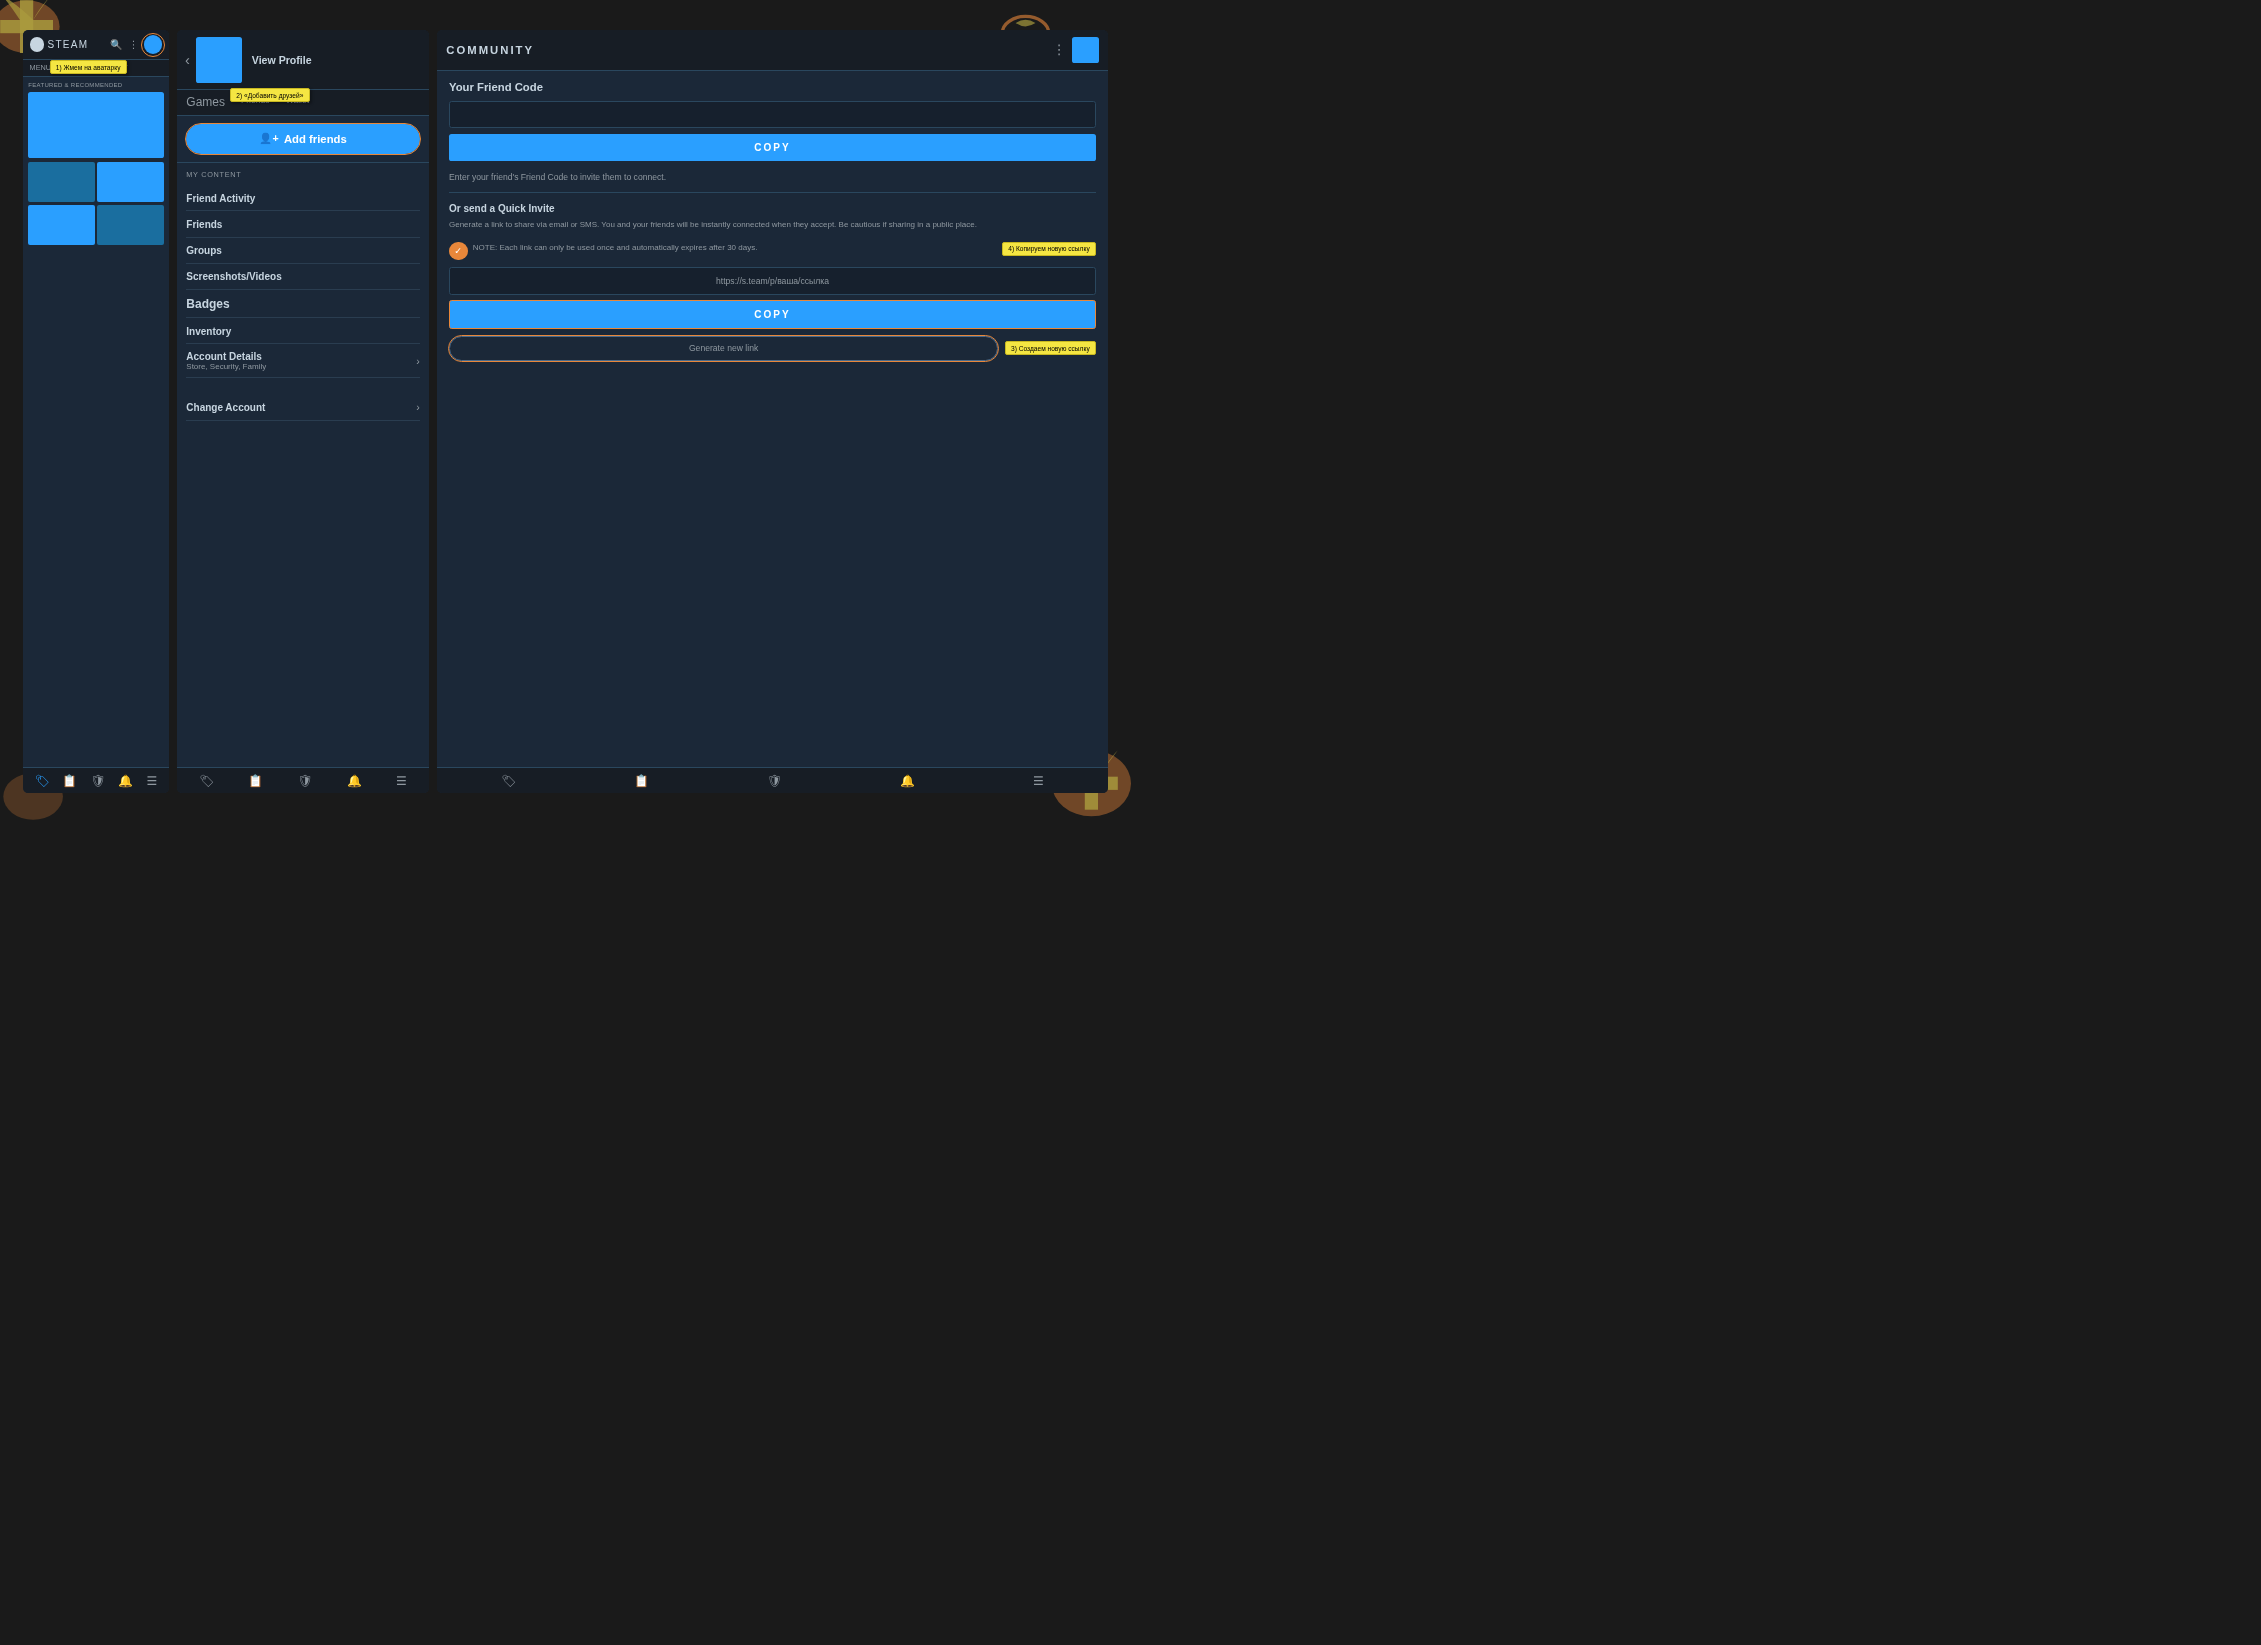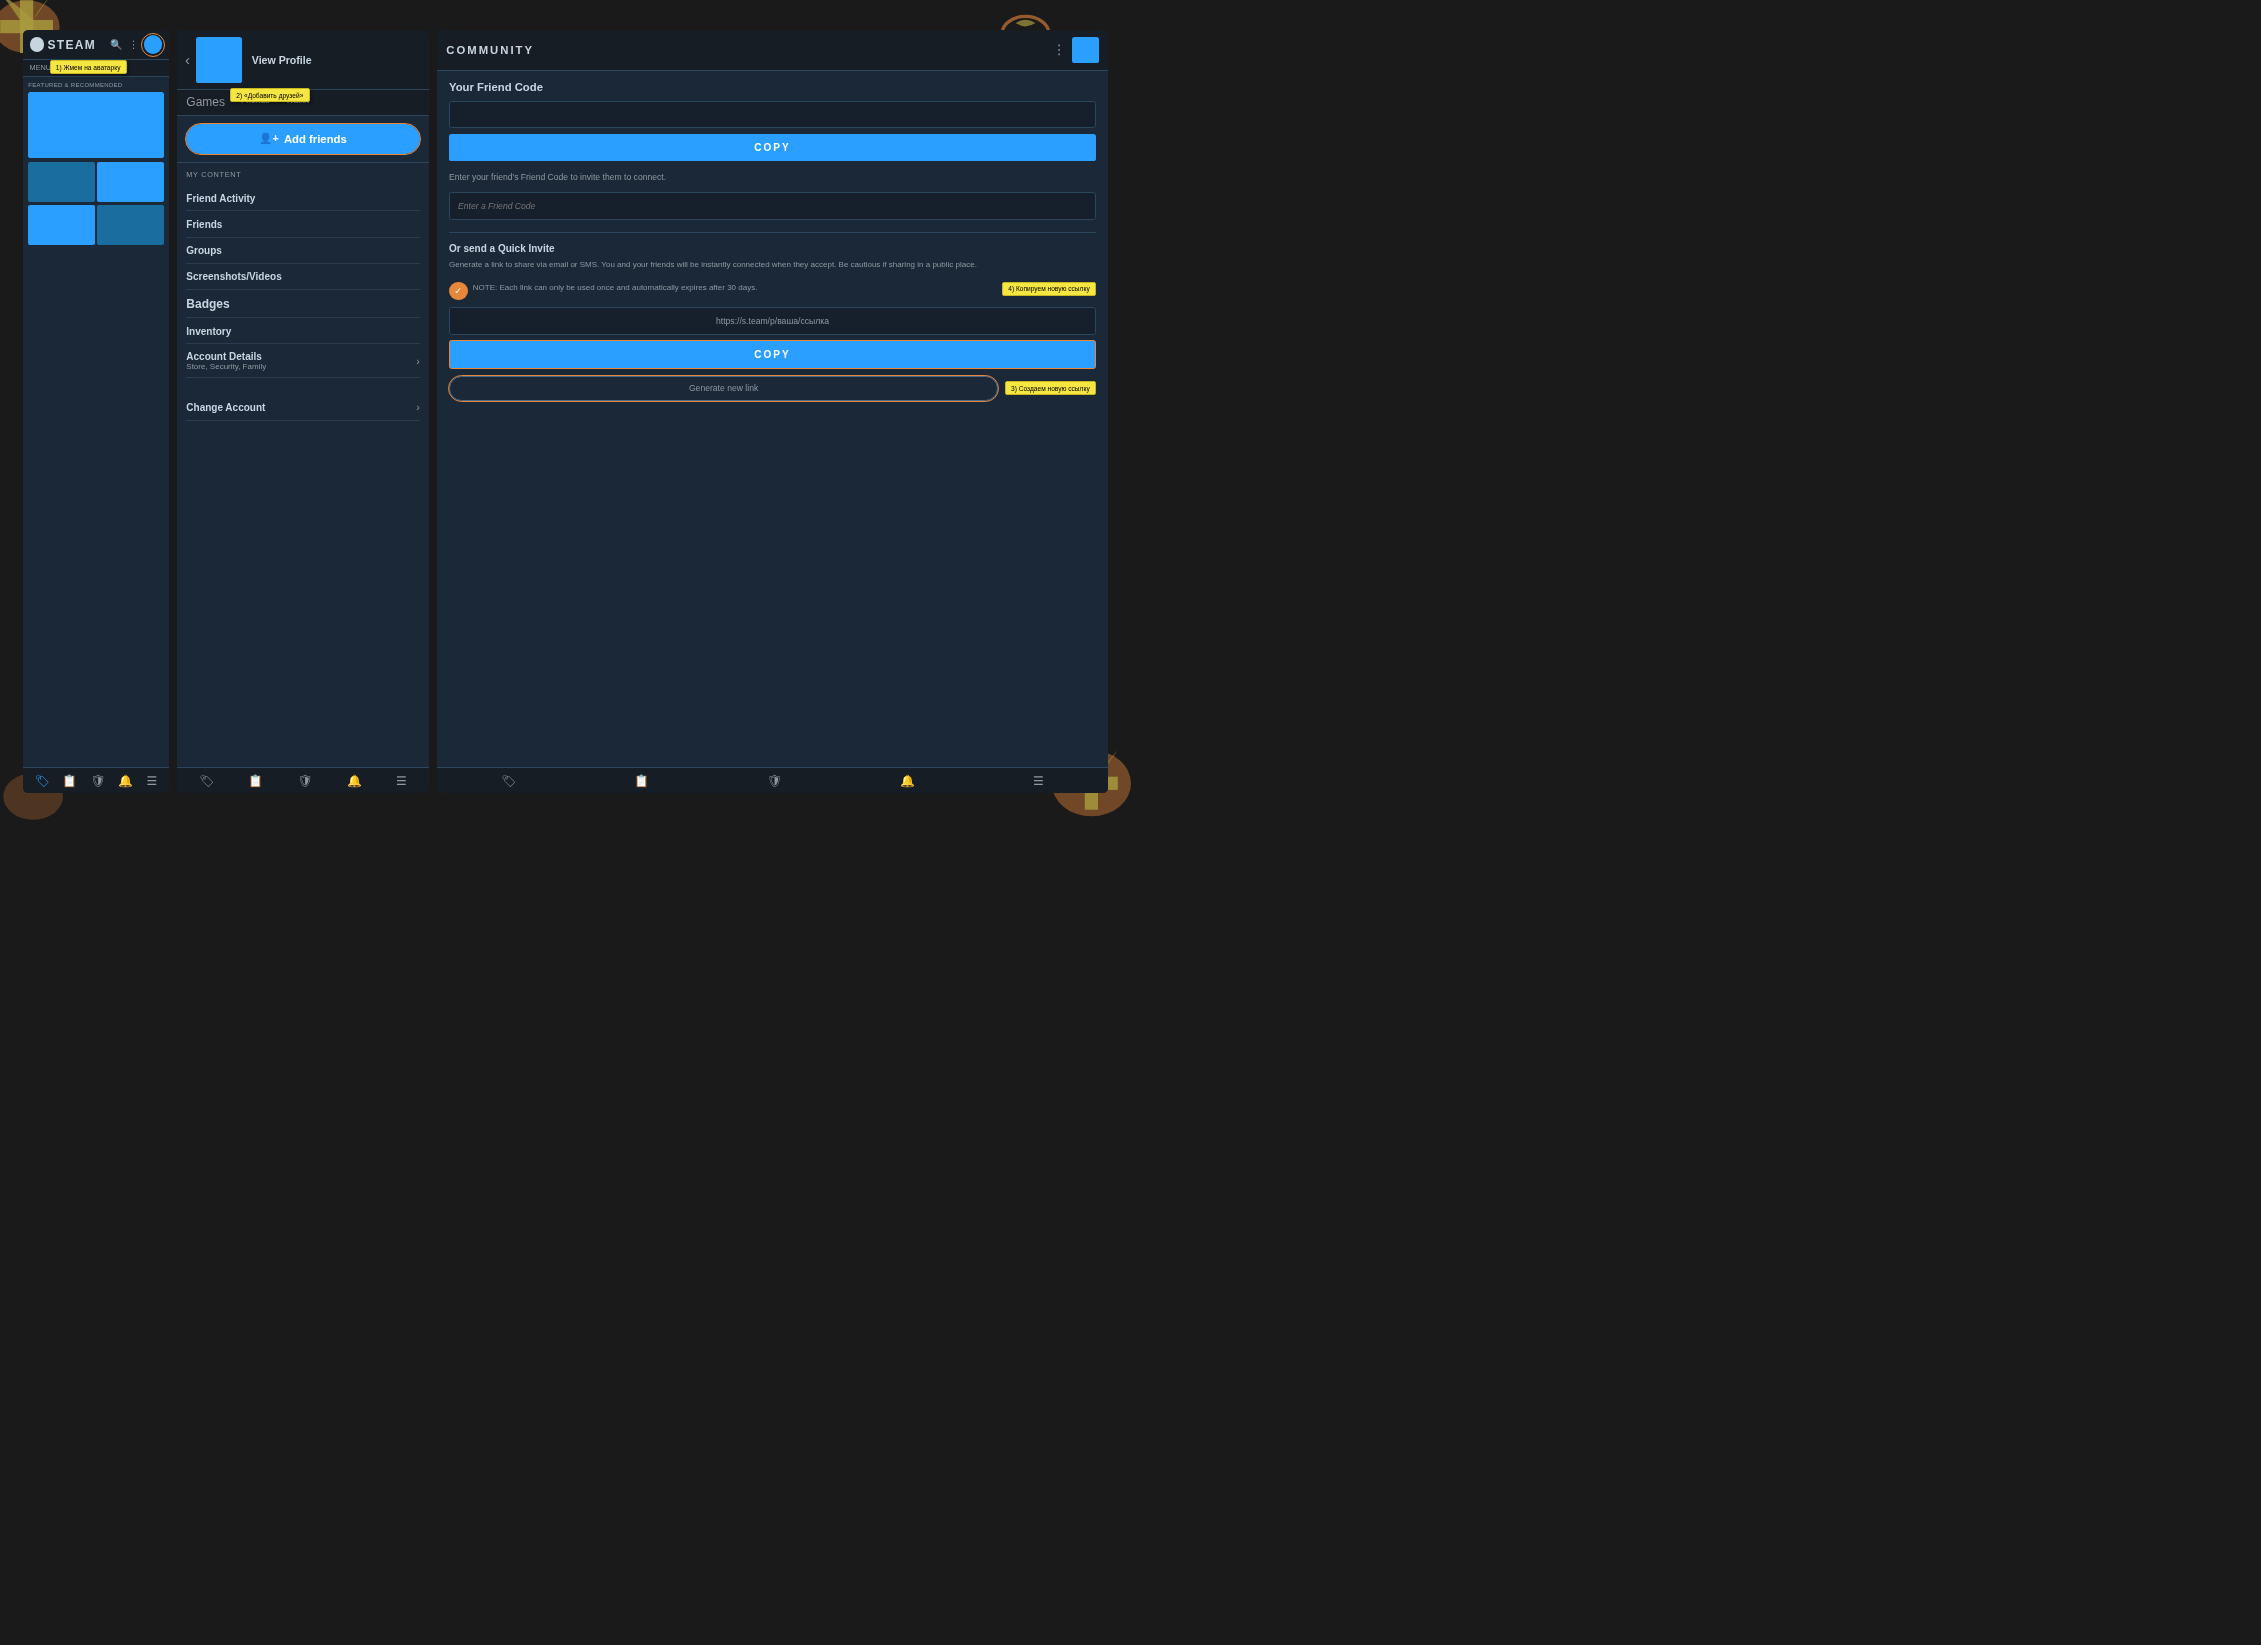--- a/index.html
+++ b/index.html
@@ -52,21 +52,21 @@
 
   <div style="position:absolute; top:50%; left:50%; transform:translate(-50%,-50%); font-size:38px; font-weight:bold; color:rgba(42,159,255,0.12); white-space:nowrap; pointer-events:none; z-index:1; letter-spacing:2.6px;">steamgifts.</div>
 
   <div style="position:absolute; top:30px; left:23px; right:23px; bottom:30px; display:flex; gap:8px; z-index:2;">
 
     <div style="width:146px; background:#1b2838; border-radius:5.3px; display:flex; flex-direction:column; overflow:hidden; flex-shrink:0; position:relative;">
 
       <div style="background:#171d25; padding:5.3px 6.6px; display:flex; align-items:center; justify-content:space-between; border-bottom:0.7px solid #2a475e;">
         <div style="display:flex; align-items:center; gap:3.3px;">
           <div style="width:14.6px; height:14.6px; background:#c7d5e0; border-radius:50%;"></div>
-          <span style="color:#c7d5e0; font-size:12px; font-weight:bold; letter-spacing:1.3px;">STEAM</span>
+          <span style="color:#c7d5e0; font-size:10px; font-weight:normal; letter-spacing:1.3px;">STEAM</span>
         </div>
         <div style="display:flex; align-items:center; gap:5.3px; position:relative;">
           <span style="color:#8f98a0; font-size:10px; cursor:pointer;">🔍</span>
           <span style="color:#8f98a0; font-size:10px; cursor:pointer;">⋮</span>
 
           <div style="position:relative;">
             <div style="width:18.5px; height:18.5px; background:#2a9fff; border-radius:50%; cursor:pointer;"></div>
             <div style="position:absolute; top:-2.6px; left:-2.6px; width:24px; height:24px; border:1.3px solid #e8873a; border-radius:50%;"></div>
           </div>
         </div>
@@ -180,21 +180,20 @@
         
         
         <div style="color:#c7d5e0; font-size:11.3px; font-weight:bold; margin-bottom:8px;">Your Friend Code</div>
 
         <div style="background:#16202d; border:0.7px solid #2a475e; border-radius:2.6px; padding:8px; margin-bottom:6.6px; min-height:26.5px;"></div>
 
         <button style="width:100%; background:#2a9fff; color:white; border:none; border-radius:2.6px; padding:8px; font-size:10px; font-weight:bold; letter-spacing:2px; cursor:pointer; margin-bottom:9.3px;">COPY</button>
 
         <div style="color:#8f98a0; font-size:8.6px; line-height:1.5; margin-bottom:8px;">Enter your friend's Friend Code to invite them to connect.</div>
 
-        <input type="text" style="width: 100%; background: rgb(22, 32, 45); border: 0.7px solid rgb(42, 71, 94); border-radius: 2.6px; padding: 8px; color: rgb(143, 152, 160); font-size: 8.6px; font-style: italic; margin-bottom: 12px; outline: none;" placeholder="Enter a Friend Code">
 
         <hr style="border:none; border-top:0.7px solid #2a475e; margin-bottom:10.6px;">
 
         
         <div style="color:#c7d5e0; font-size:10px; font-weight:bold; margin-bottom:5.3px;">Or send a Quick Invite</div>
 
         <div style="color:#8f98a0; font-size:8px; line-height:1.6; margin-bottom:9.3px;">Generate a link to share via email or SMS. You and your friends will be instantly connected when they accept. Be cautious if sharing in a public place.</div>
 
         
         <div style="display:flex; align-items:flex-start; gap:5.3px; margin-bottom:6.6px; flex-wrap:wrap;">

